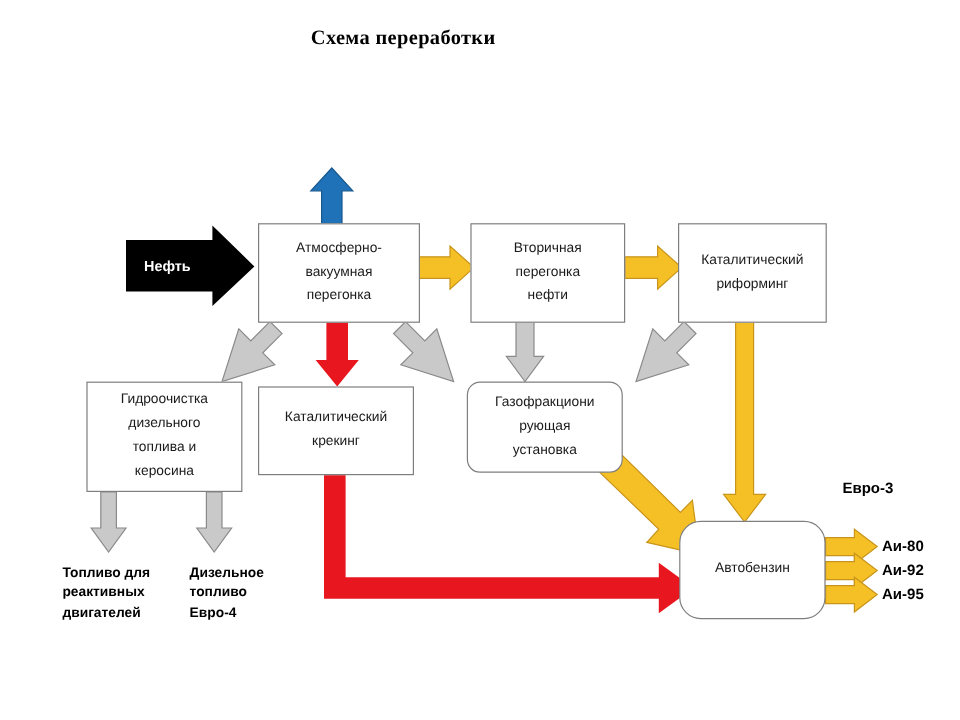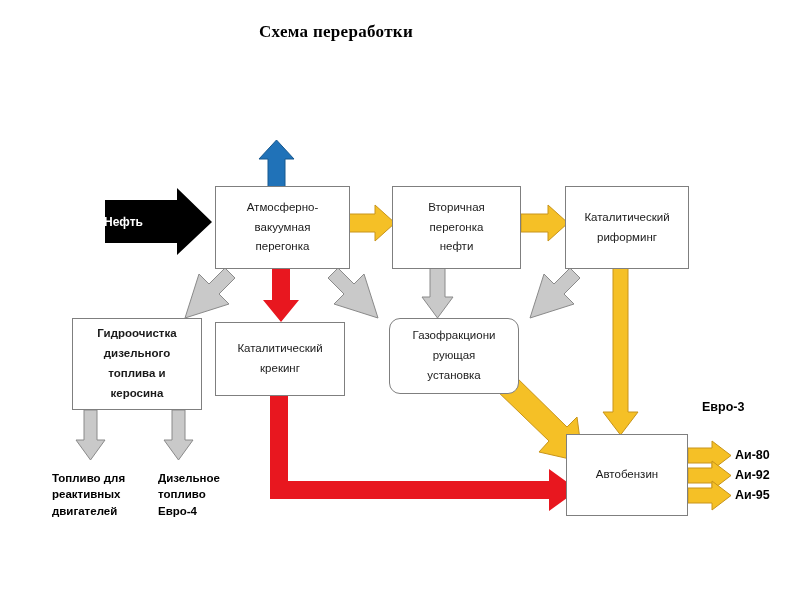--- a/index.html
+++ b/index.html
@@ -140,21 +140,21 @@
       <path d="M688,448 L712,448 L712,441 L731,455.5 L712,470 L712,463 L688,463 Z" fill="#f5c026" stroke="#c8941a" stroke-width="1"></path>
     </g>
     <g>
       <path d="M688,468 L712,468 L712,461 L731,475.5 L712,490 L712,483 L688,483 Z" fill="#f5c026" stroke="#c8941a" stroke-width="1"></path>
     </g>
     <g>
       <path d="M688,488 L712,488 L712,481 L731,495.5 L712,510 L712,503 L688,503 Z" fill="#f5c026" stroke="#c8941a" stroke-width="1"></path>
     </g>
   </svg>
 
-  <div class="oil-label" style="left:104px;top:215px;">Нефть</div>
+  <div class="oil-label" style="left:120px;top:215px;">Нефть</div>
 
 
   <div class="node" style="left:215px;top:186px;width:135px;height:83px;">
     <div>
       <div>Атмосферно-</div>
       <div>вакуумная</div>
       <div>перегонка</div>
     </div>
   </div>
 
@@ -166,21 +166,21 @@
     </div>
   </div>
 
   <div class="node" style="left:565px;top:186px;width:124px;height:83px;">
     <div>
       <div>Каталитический</div>
       <div>риформинг</div>
     </div>
   </div>
 
-  <div class="node" style="left:72px;top:318px;width:130px;height:92px;font-weight:bold;">
+  <div class="node" style="left:72px;top:318px;width:130px;height:92px;">
     <div>
       <div>Гидроочистка</div>
       <div>дизельного</div>
       <div>топлива и</div>
       <div>керосина</div>
     </div>
   </div>
 
   <div class="node" style="left:215px;top:322px;width:130px;height:74px;">
     <div>
@@ -190,21 +190,21 @@
   </div>
 
   <div class="node" style="left:389px;top:318px;width:130px;height:76px;border-radius:11px;">
     <div>
       <div>Газофракциони</div>
       <div>рующая</div>
       <div>установка</div>
     </div>
   </div>
 
-  <div class="node" style="left:566px;top:434px;width:122px;height:82px;">
+  <div class="node" style="left:566px;top:434px;width:122px;height:82px;border-radius:18px;">
     <div>Автобензин</div>
   </div>
 
   <div class="freelabel bold" style="left:52px;top:470px;width:86px;">
     <div>Топливо для</div>
     <div>реактивных</div>
     <div>двигателей</div>
   </div>
 
   <div class="freelabel bold" style="left:158px;top:470px;width:86px;">

